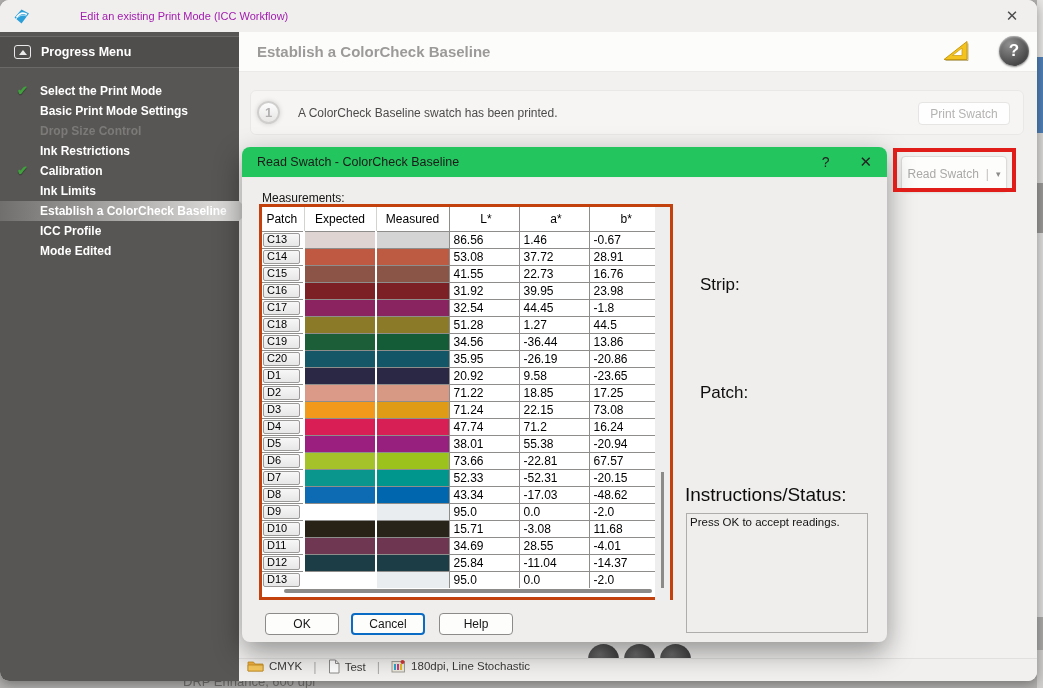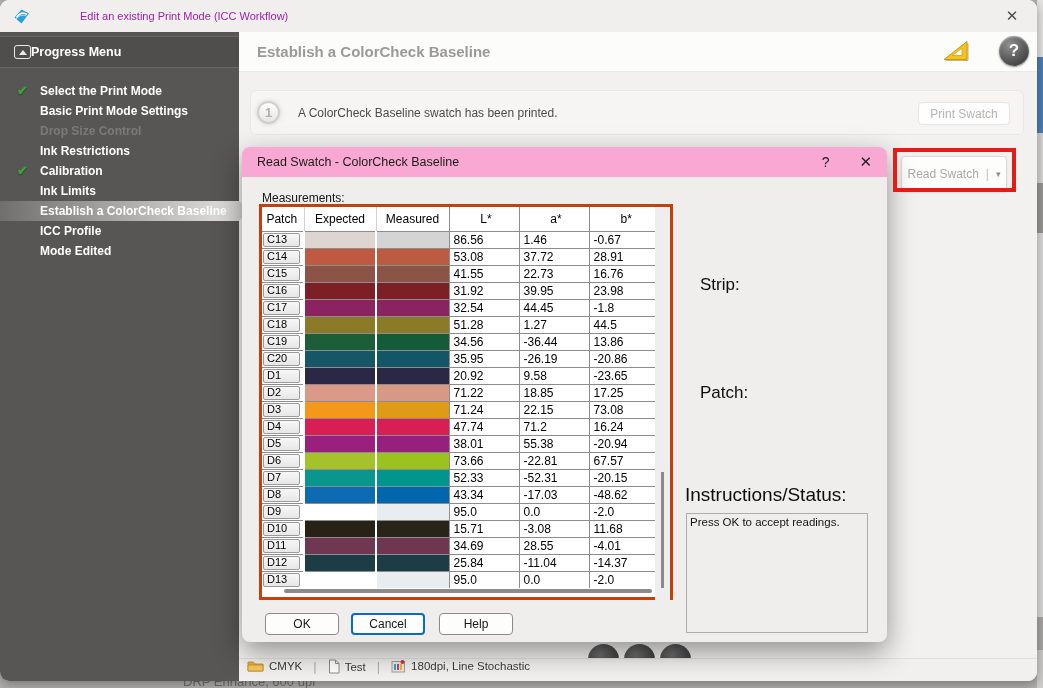--- a/index.html
+++ b/index.html
@@ -13,21 +13,21 @@
   
   .window { position:absolute; left:0; top:0; width:1037px; height:681px; background:#f2f1f0;
             border-radius:9px; box-shadow:0 3px 12px rgba(0,0,0,.35); z-index:1; overflow:hidden; }
 
   .titlebar { height:32px; display:flex; align-items:center; gap:9px; padding:0 12px; background:#f0efee; }
   .titlebar .title { font-size:11px; color:#a21caf;margin-left:40px; }
   .titlebar .close { margin-left:auto; color:#4c4c4c; font-size:15px; width:26px; text-align:center; cursor:default; }
 
   
   .sidebar { position:absolute; left:0; top:32px; bottom:0; width:239px; background:#585654; }
-  .sidebar-header { height:32px; margin-top:4px; display:flex; align-items:center; padding-left:14px;
+  .sidebar-header { height:32px; margin-top:4px; display:flex; align-items:center; gap:10px; padding-left:14px;
                     background:#504e4c; border-bottom:1px solid #6b6967; border-top:1px solid #6b6967; }
   .sidebar-header .label { color:#fff; font-weight:bold; font-size:12.5px; }
   .menu-icon { width:17px; height:14px; border:1px solid #e9e9e9; border-radius:3px; display:flex; align-items:center; justify-content:center; }
   .menu-icon::after { content:""; border-left:4px solid transparent; border-right:4px solid transparent; border-bottom:5px solid #e9e9e9; }
   .sidebar-items { margin-top:13px; }
   .side-item { position:relative; height:20px; display:flex; align-items:center; font-size:12px; font-weight:bold; color:#ffffff; padding-left:40px; white-space:nowrap; }
   .side-item .check { position:absolute; left:17px; top:2px; color:#3fa23c; font-size:13px; text-shadow:0 1px 1px rgba(0,0,0,.4); }
   .side-item.disabled { color:#7c7a78; }
   .side-item.selected { background:linear-gradient(to right,#716f6d,#d8d7d6 90%); }
   .side-item.selected::after { content:""; position:absolute; right:-10px; top:0; width:0; height:0;
@@ -68,21 +68,21 @@
   
   .statusbar { position:absolute; left:239px; right:0; bottom:0; height:23px; background:#f1f0ef;
                border-top:1px solid #e1e0df; display:flex; align-items:flex-start; gap:8px; padding-left:8px;
                font-size:11.5px; color:#3b3a38; z-index:3; }
   .statusbar .sep { color:#aeadac; font-size:13px; padding:0 3px; }
   .sb-group { display:flex; align-items:center; gap:5px; }
 
   
   .dialog { position:absolute; left:242px; top:147px; width:645px; height:495px; background:#efeeec;
             border-radius:8px; box-shadow:0 10px 28px rgba(0,0,0,.4); z-index:40; }
-  .dialog-titlebar { height:31px; display:flex; align-items:center; padding:0 15px; background:#f9a8d4;
+  .dialog-titlebar { height:31px; display:flex; align-items:center; padding:0 15px; background:#22c55e;
                      border-radius:8px 8px 0 0; border-bottom:1px solid #ecebe9; }
   .dialog-title { font-size:12.5px; color:#1b1b1a; }
   .dialog-controls { margin-left:auto; display:flex; gap:30px; align-items:center; }
   .dlg-help { font-size:14px; color:#242423; }
   .dlg-close { font-size:15px; color:#242423; }
   .measurements-label { position:absolute; left:20px; top:44px; font-size:12px; color:#161615; }
 
   .table-wrap { position:absolute; left:17px; top:57px; width:414px; height:396px; background:#fff; border:3px solid #c2410c; }
   table.meas { border-collapse:collapse; table-layout:fixed; width:397px; font-size:12px; }
   table.meas th { height:24px; font-weight:normal; font-size:12px; color:#000; text-align:center; border-bottom:1px solid #8e8d8c; }

